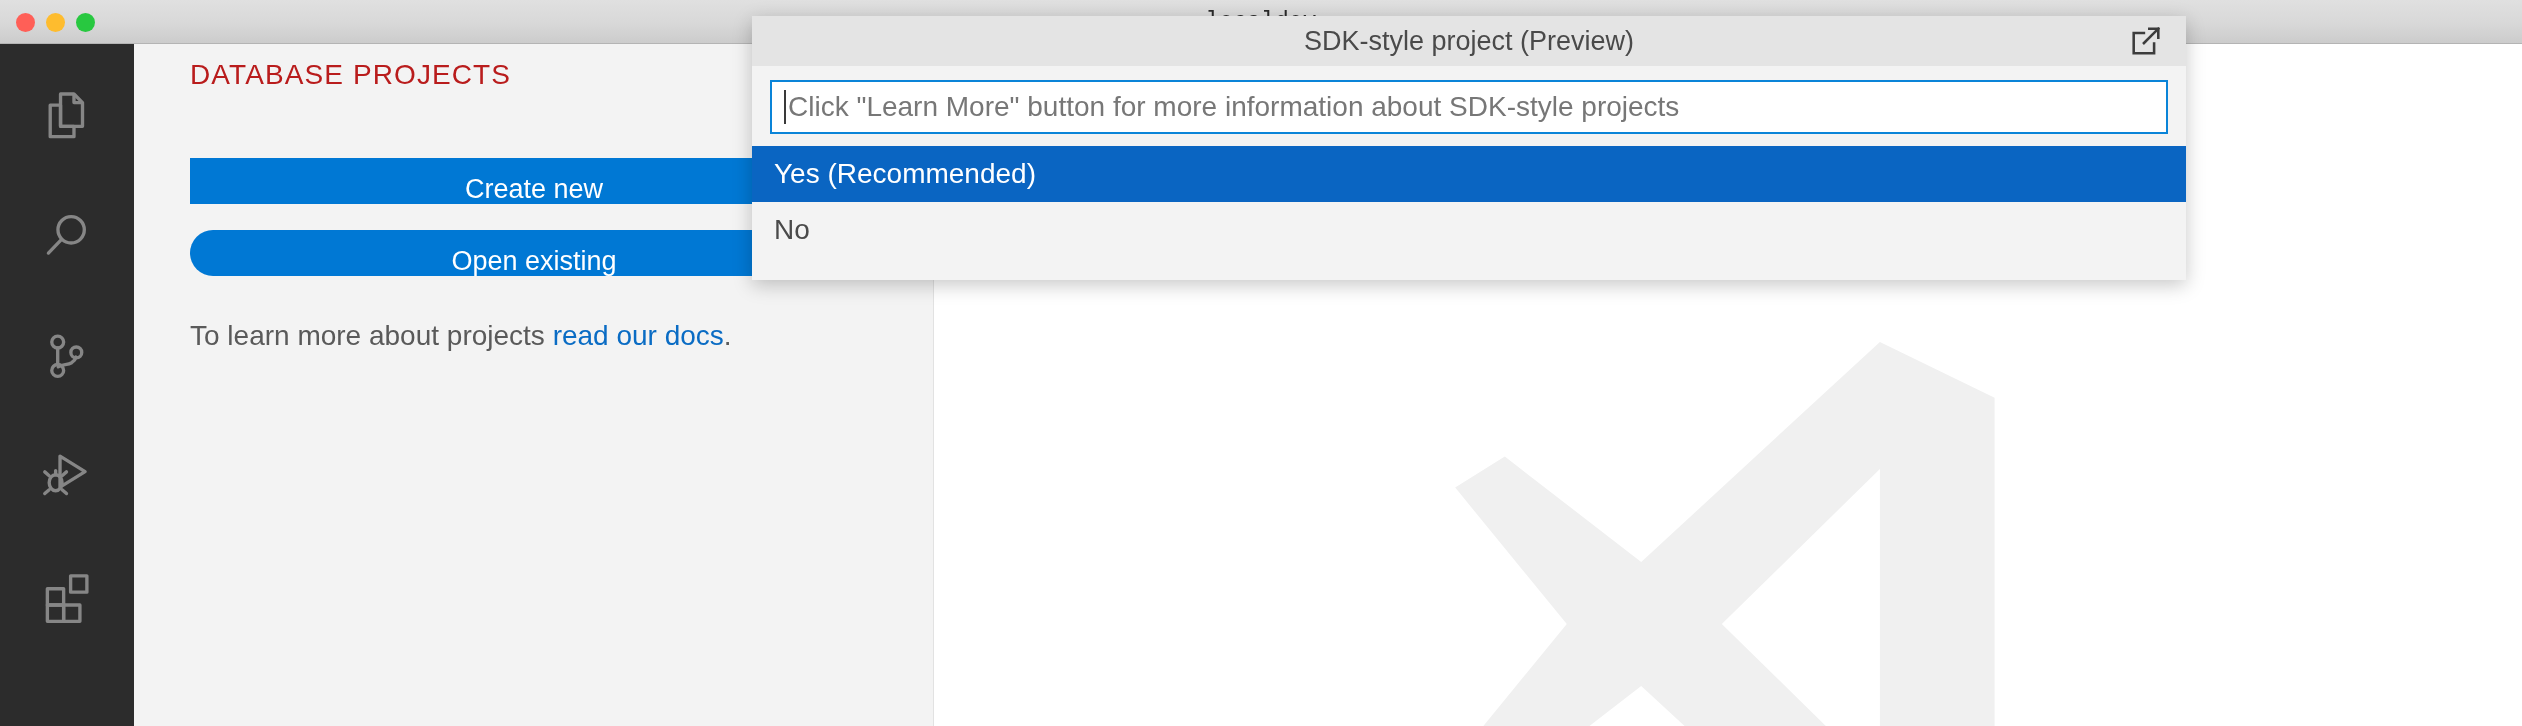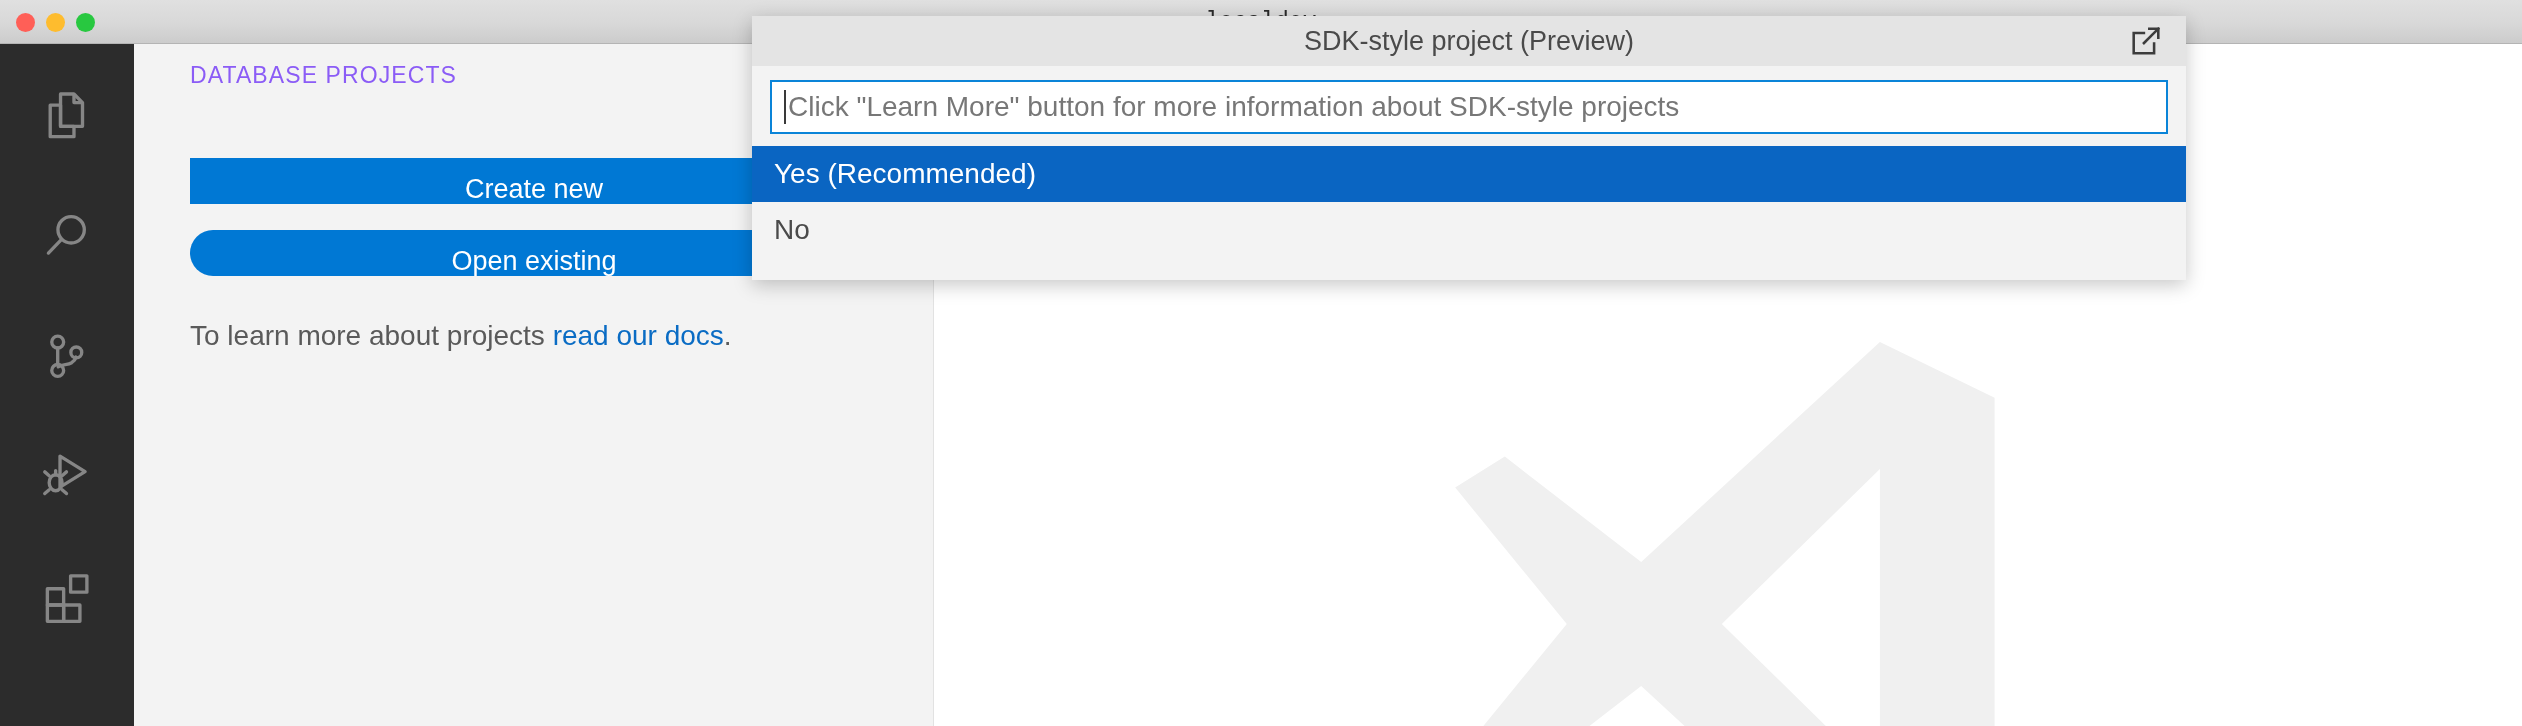--- a/index.html
+++ b/index.html
@@ -108,23 +108,23 @@
     overflow: hidden;
   }
   .sidebar-header {
     height: 62px;
     display: flex;
     align-items: center;
     padding: 0 28px 0 56px;
     position: relative;
   }
   .sidebar-title {
-    font-size: 23px;
+    font-size: 28px;
     letter-spacing: 1.1px;
-    color: #8b5cf6;
+    color: #b91c1c;
     flex: 1;
     white-space: nowrap;
   }
   .sidebar-actions {
     display: flex;
     align-items: center;
     gap: 30px;
     margin-right: 28px;
   }
   .sb-action { display: flex; align-items: center; justify-content: center; }

